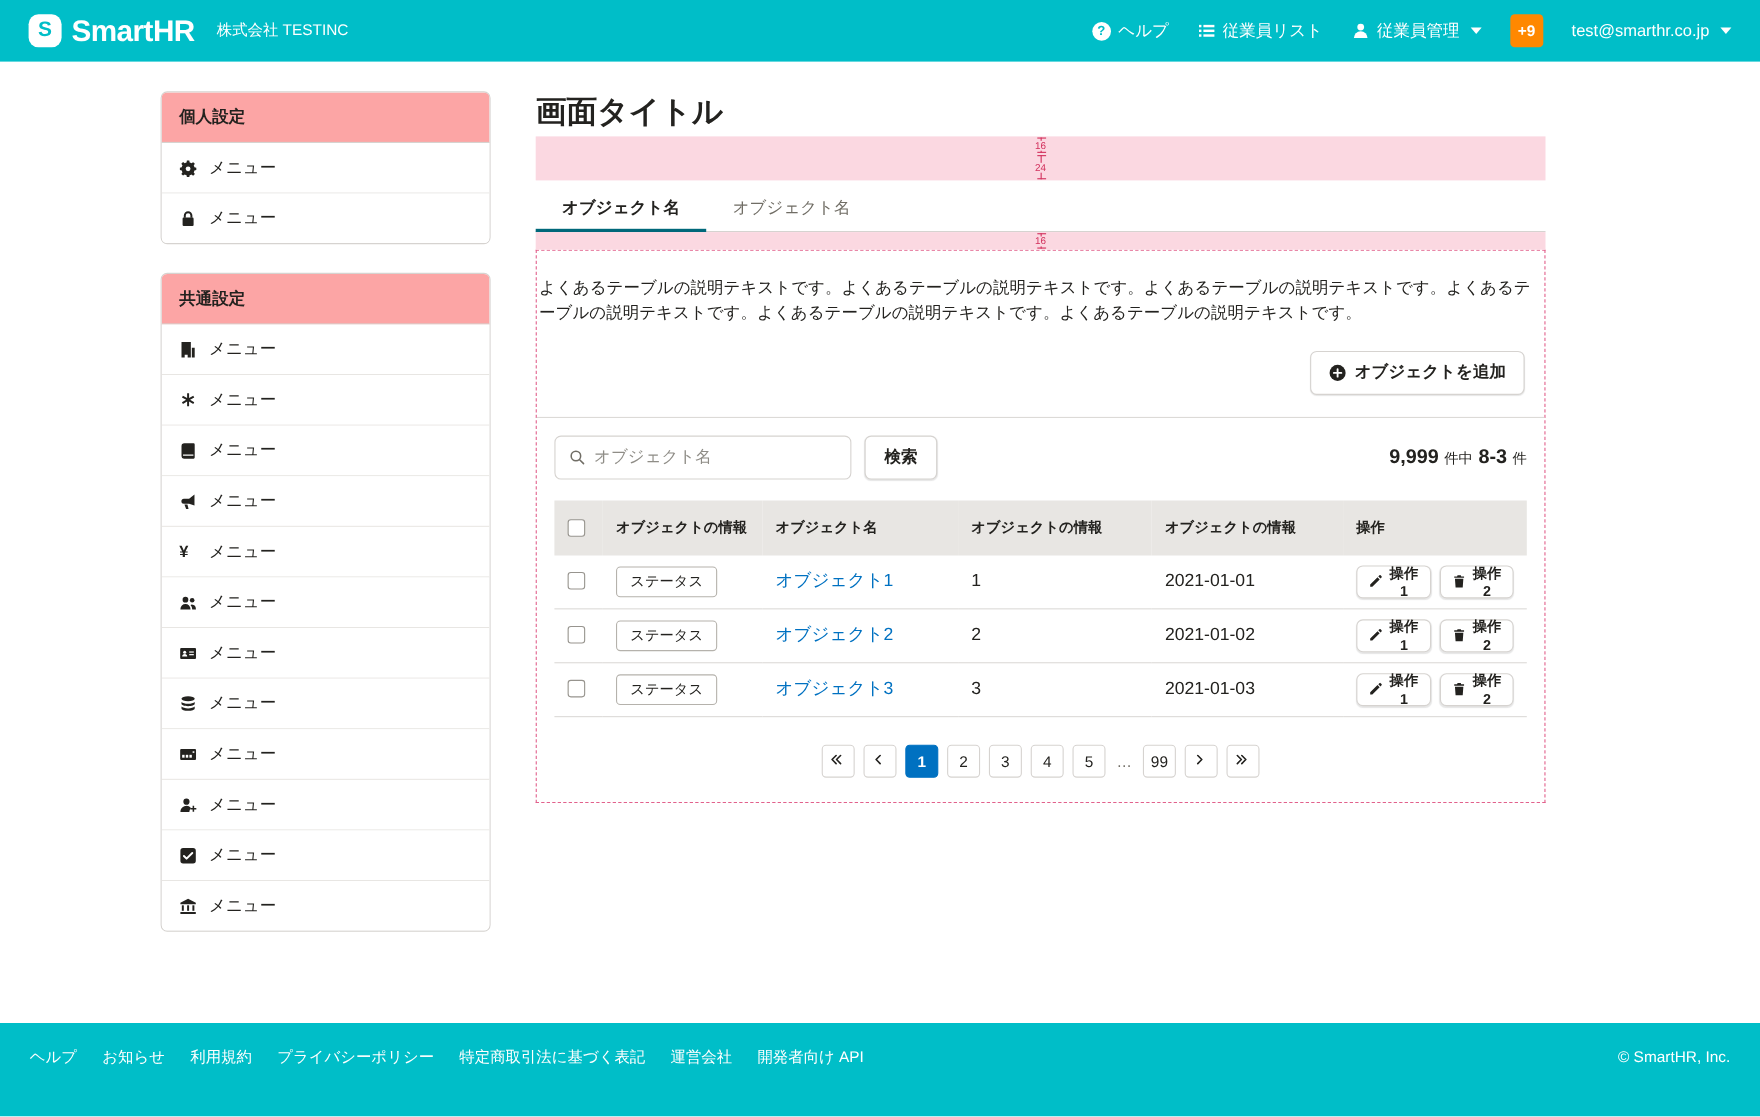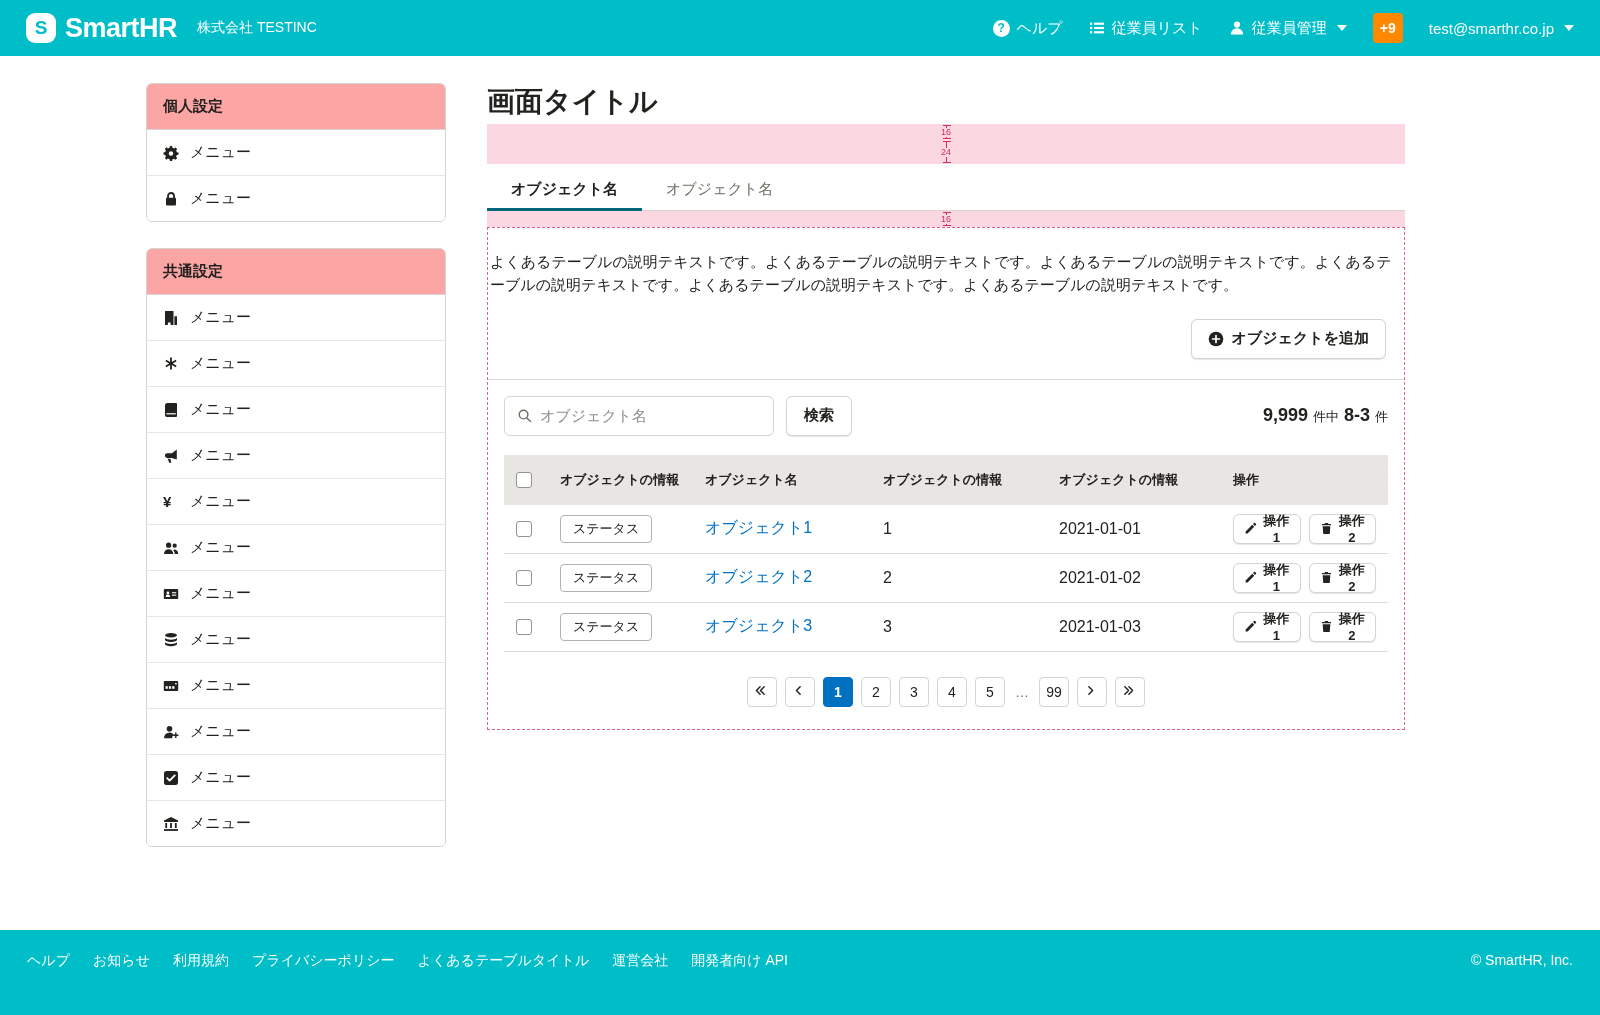--- a/index.html
+++ b/index.html
@@ -560,20 +560,20 @@
       </section>
     </main>
   </div>
 
   <footer class="footer">
     <nav class="flinks">
       <a>ヘルプ</a>
       <a>お知らせ</a>
       <a>利用規約</a>
       <a>プライバシーポリシー</a>
-      <a>よくあるテーブルタイトル</a>
+      <a>特定商取引法に基づく表記</a>
       <a>運営会社</a>
       <a>開発者向け API</a>
     </nav>
     <span class="fcopy">© SmartHR, Inc.</span>
   </footer>
 
 </div>
 
 </body></html>

